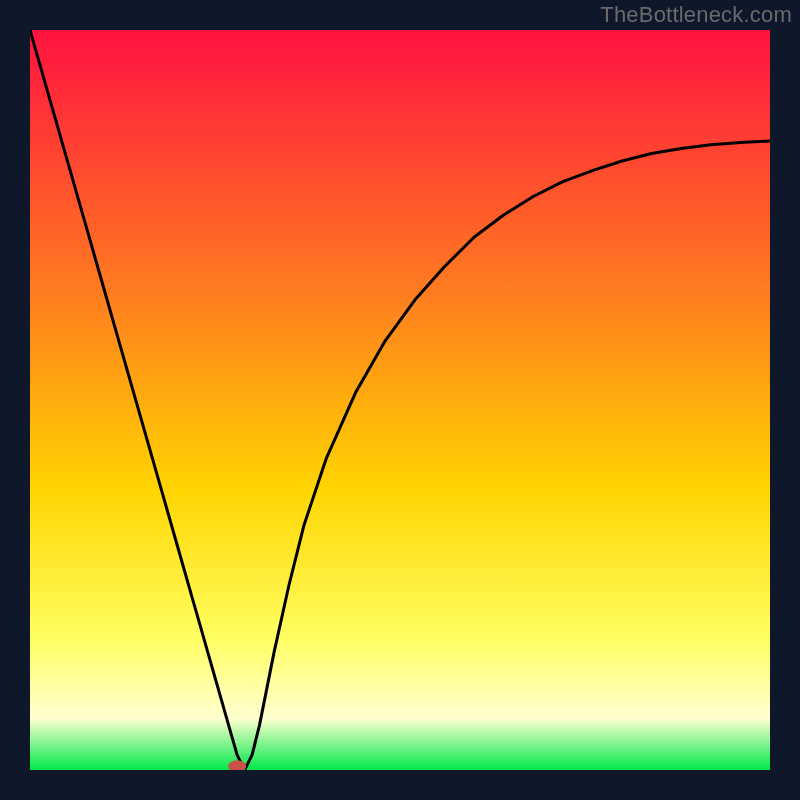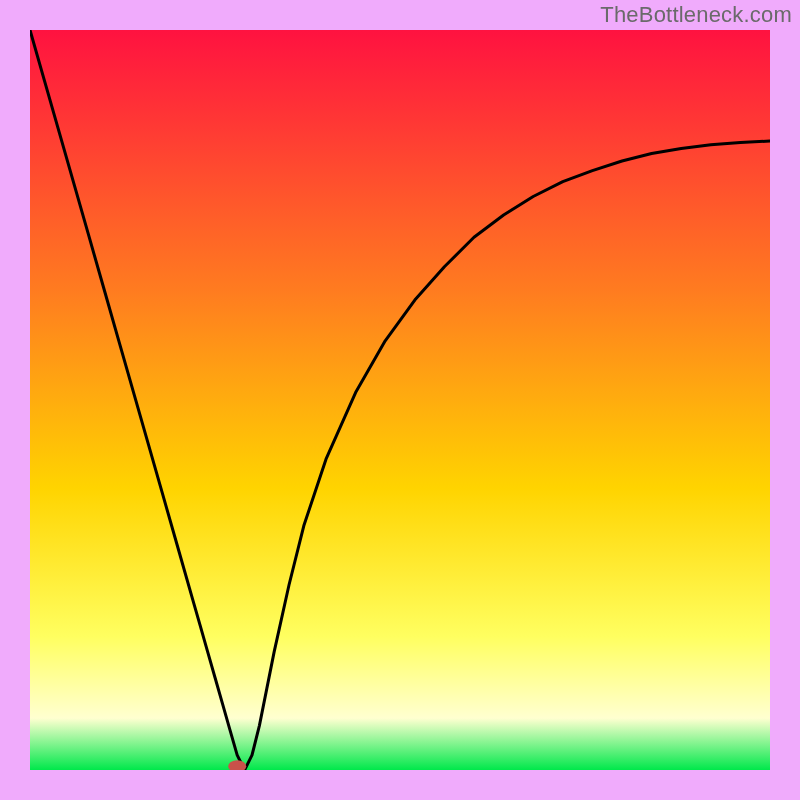--- a/index.html
+++ b/index.html
@@ -8,21 +8,21 @@
     width: 800px;
     height: 800px;
     overflow: hidden;
     background: #000;
     font-family: Arial, Helvetica, sans-serif;
   }
   .frame {
     position: relative;
     width: 800px;
     height: 800px;
-    background: #f0abfc;
+    background: #0f172a;
   }
   .watermark {
     position: absolute;
     top: 2px;
     right: 8px;
     color: #6a6a6a;
     font-size: 22px;
     font-weight: 500;
     letter-spacing: 0.2px;
     user-select: none;

